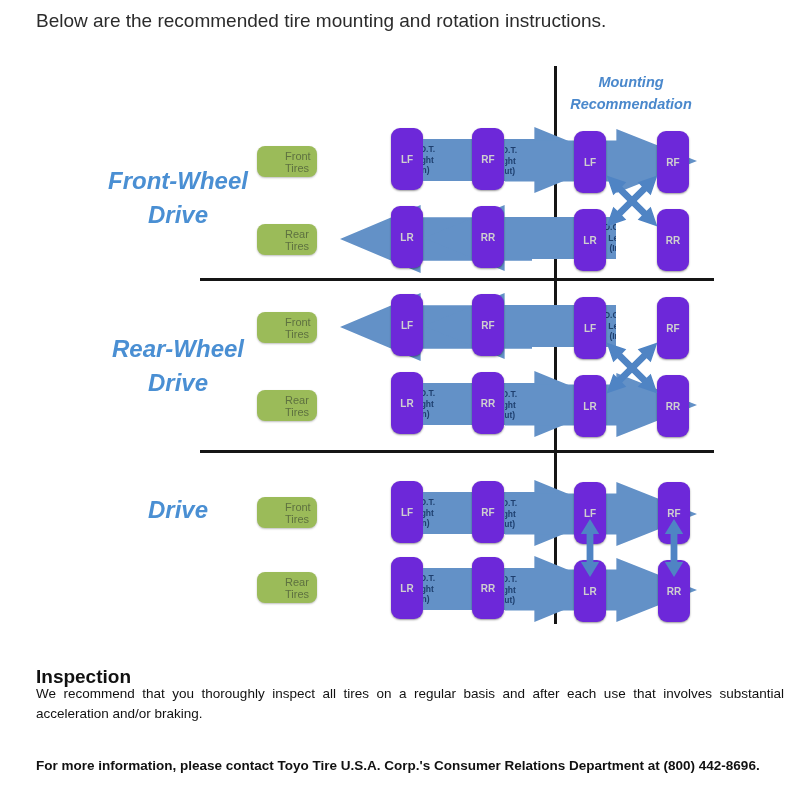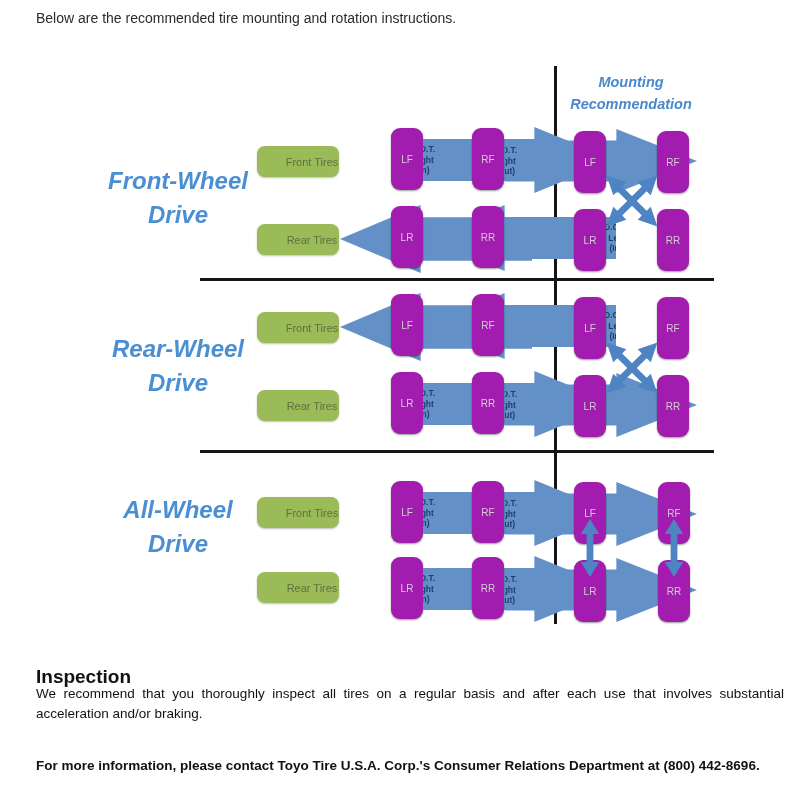--- a/index.html
+++ b/index.html
@@ -2,38 +2,38 @@
 <html><head>
 <meta charset="utf-8">
 <style>
   html,body { margin:0; padding:0; background:#ffffff; }
   .canvas {
     position:relative; width:800px; height:786px; background:#ffffff;
     font-family:"Liberation Sans", sans-serif; overflow:hidden;
   }
   .abs { position:absolute; box-sizing:border-box; }
 
-  .intro { font-size:14px; color:#2b2b2b; }
+  .intro { font-size:19px; color:#2b2b2b; }
 
   .col-header {
     color:#4a88cc; font-weight:bold; font-style:italic;
     font-size:14.5px; line-height:22px; text-align:center;
   }
   .row-label {
     color:#4a8fd3; font-weight:bold; font-style:italic;
     font-size:24px; line-height:34px; text-align:center;
   }
   .btn {
-    width:82px; height:31px; background:#9bbb59; border-radius:8px;
+    width:60px; height:31px; background:#9bbb59; border-radius:8px;
     color:#5e7140; font-size:11px; display:flex; align-items:center;
     justify-content:center; box-shadow:0 1px 2px rgba(0,0,0,0.25);padding-left:28px;
   }
   .tire {
-    width:32px; height:62px; background:#a21caf; border-radius:9px;
-    color:#cfcfcf; font-size:10px; font-weight:normal;
+    width:32px; height:62px; background:#6d28d9; border-radius:9px;
+    color:#cfcfcf; font-size:10px; font-weight:bold;
     display:flex; align-items:center; justify-content:center;
     box-shadow:0 1px 2px rgba(0,0,0,0.4);
   }
   .arrow {
     display:flex; flex-direction:column; align-items:center; justify-content:center;
     color:#1e3f6e; font-size:8.5px; line-height:10.5px; font-weight:bold;
     background:#6391c7; text-align:center;
   }
   .arrow.right { clip-path:polygon(0 18%, 58% 18%, 58% 0, 100% 50%, 58% 100%, 58% 82%, 0 82%); padding-right:24%; }
   .arrow.left  { clip-path:polygon(100% 18%, 42% 18%, 42% 0, 0 50%, 42% 100%, 42% 82%, 100% 82%); padding-left:24%; }
@@ -140,21 +140,20 @@
   <div class="abs tire" style="left:574px; top:297px;">LF</div>
   <div class="abs tire" style="left:657px; top:297px;">RF</div>
   <div class="abs tire" style="left:574px; top:375px;">LR</div>
   <div class="abs tire" style="left:657px; top:375px;">RR</div>
   <div class="abs" style="left:596px; top:332px; width:72px; height:72px;">
     <div class="dbl-arrow" style="left:0; top:26px; width:72px; height:20px; transform:rotate(45deg);"></div>
     <div class="dbl-arrow" style="left:0; top:26px; width:72px; height:20px; transform:rotate(-45deg);"></div>
   </div>
 
   <div class="abs row-label" style="left:88px; top:493px; width:180px;">
-    <div>All-Wheel</div>
     <div>Drive</div>
   </div>
   <div class="abs btn" style="left:257px; top:497px;">Front Tires</div>
   <div class="abs btn" style="left:257px; top:572px;">Rear Tires</div>
 
   <div class="abs tire" style="left:391px; top:481px;">LF</div>
   <div class="abs arrow right" style="left:423px; top:480px; width:48px; height:66px;">
     <span>D.O.T.</span>
     <span>Right</span>
     <span>(In)</span>

